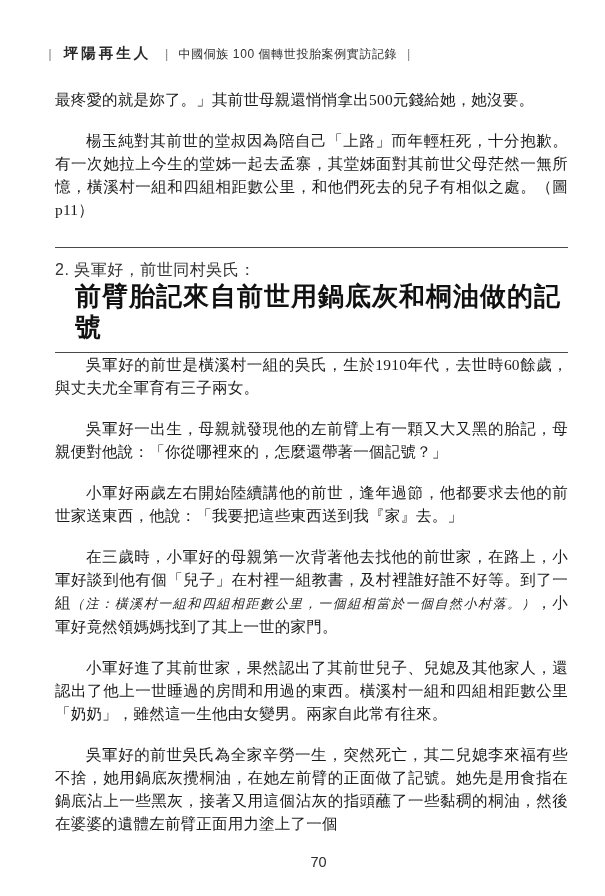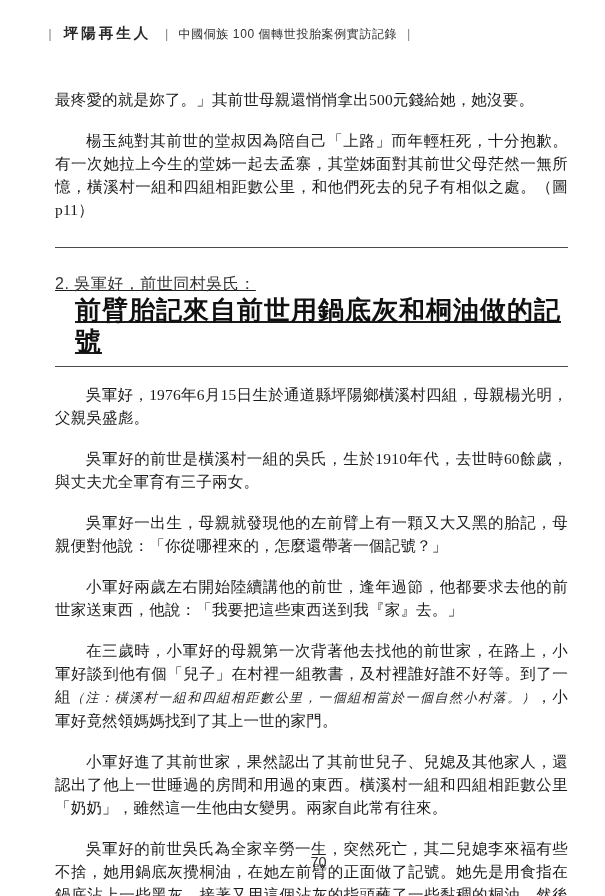--- a/index.html
+++ b/index.html
@@ -9,21 +9,21 @@
     width: 605px;
     height: 896px;
     background: #ffffff;
     font-family: "Liberation Serif", "DejaVu Serif", serif;
     color: #1b1b1b;
     overflow: hidden;
   }
   
   .header {
     position: absolute;
-    top: 24px;
+    top: 44px;
     left: 42px;
     right: 37px;
     font-size: 12px;
     color: #2a2a2a;
     white-space: nowrap;
     letter-spacing: 0.5px;
   }
   .header .vbar { font-weight: 300; color: #555; margin: 0 2px; }
   .header .book-title {
     font-weight: bold;
@@ -53,26 +53,25 @@
   }
   .para.indent { text-indent: 2em; }
   .note {
     font-size: 13px;
     font-style: italic;
     letter-spacing: 1.2px;
     color: #242424;
   }
   
   .section {
-    margin: 26px 0 16px;
+    margin: 26px 0 0;
     border-top: 1px solid #4a4a4a;
     border-bottom: 1px solid #4a4a4a;
-    padding: 24px 0 9px;
+    padding: 10px 0 9px;
     font-family: "Liberation Sans", "DejaVu Sans", sans-serif;
-    text-decoration: underline;
   }
   .case-line {
     font-size: 16px;
     color: #333333;
     line-height: 23px;
     letter-spacing: 0.5px;
   }
   .headline {
     font-size: 26px;
     font-weight: bold;
@@ -110,21 +109,20 @@
 
     <p class="para">最疼愛的就是妳了。」其前世母親還悄悄拿出500元錢給她，她沒要。</p>
 
     <p class="para indent">楊玉純對其前世的堂叔因為陪自己「上路」而年輕枉死，十分抱歉。有一次她拉上今生的堂姊一起去孟寨，其堂姊面對其前世父母茫然一無所憶，橫溪村一組和四組相距數公里，和他們死去的兒子有相似之處。（圖p11）</p>
 
     <div class="section">
       <div class="case-line">2. 吳軍好，前世同村吳氏：</div>
       <div class="headline">前臂胎記來自前世用鍋底灰和桐油做的記號</div>
     </div>
 
-    <p class="para indent">吳軍好，1976年6月15日生於通道縣坪陽鄉橫溪村四組，母親楊光明，父親吳盛彪。</p>
 
     <p class="para indent">吳軍好的前世是橫溪村一組的吳氏，生於1910年代，去世時60餘歲，與丈夫尤全軍育有三子兩女。</p>
 
     <p class="para indent">吳軍好一出生，母親就發現他的左前臂上有一顆又大又黑的胎記，母親便對他說：「你從哪裡來的，怎麼還帶著一個記號？」</p>
 
     <p class="para indent">小軍好兩歲左右開始陸續講他的前世，逢年過節，他都要求去他的前世家送東西，他說：「我要把這些東西送到我『家』去。」</p>
 
     <p class="para indent"><span>在三歲時，小軍好的母親第一次背著他去找他的前世家，在路上，小軍好談到他有個「兒子」在村裡一組教書，及村裡誰好誰不好等。到了一組</span><span class="note">（注：橫溪村一組和四組相距數公里，一個組相當於一個自然小村落。）</span><span>，小軍好竟然領媽媽找到了其上一世的家門。</span></p>
 
     <p class="para indent">小軍好進了其前世家，果然認出了其前世兒子、兒媳及其他家人，還認出了他上一世睡過的房間和用過的東西。橫溪村一組和四組相距數公里「奶奶」，雖然這一生他由女變男。兩家自此常有往來。</p>

